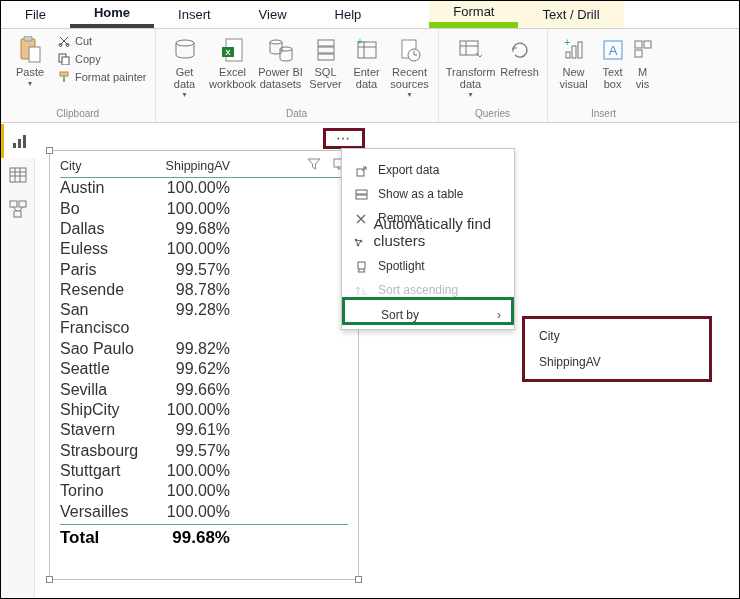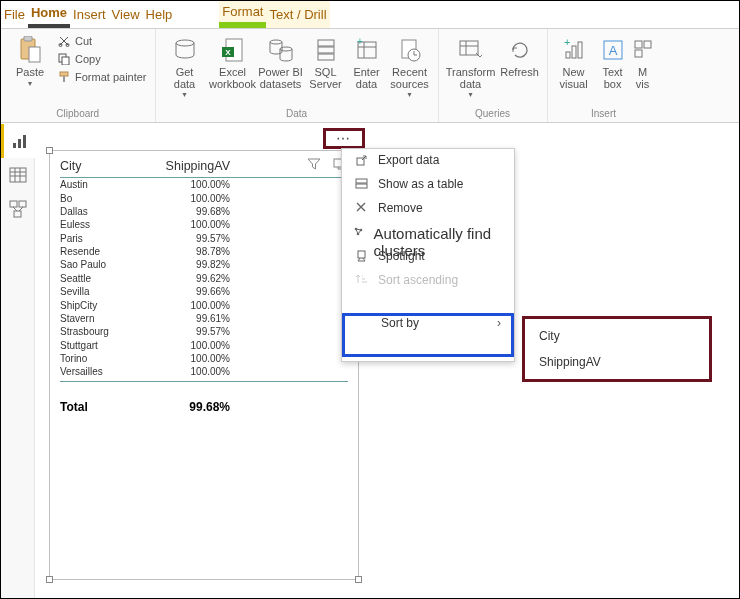--- a/index.html
+++ b/index.html
@@ -1,20 +1,20 @@
 <!DOCTYPE html>
 <html><head>
 <meta charset="utf-8">
 <style>
 * { box-sizing: border-box; margin: 0; padding: 0; font-family: "Segoe UI", Arial, sans-serif; }
 body { width: 740px; height: 599px; background: #fff; border: 1px solid #000; overflow: hidden; position: relative; }
 
 
 .menubar { display: flex; height: 28px; align-items: center; border-bottom: 1px solid #d0d0d0; }
-.menu-tab { padding: 0 3px; font-size: 13px; color: #a16207; height: 100%; display: flex; align-items: center; cursor: pointer; }
+.menu-tab { padding: 0 24px; font-size: 13px; color: #0f172a; height: 100%; display: flex; align-items: center; cursor: pointer; }
 .menu-tab.active-home { border-bottom: 4px solid #404040; font-weight: 600; }
 .menu-tab.context { background: #fff8e1; }
 .menu-tab.context.active { border-bottom: 6px solid #84cc16; margin-left: 44px; }
 
 
 .ribbon { display: flex; height: 94px; border-bottom: 1px solid #d0d0d0; background: #fafafa; }
 .ribbon-group { display: flex; flex-direction: column; padding: 2px 6px 0; border-right: 1px solid #e5e5e5; }
 .ribbon-group-body { display: flex; flex: 1; align-items: flex-start; gap: 2px; }
 .ribbon-group-label { font-size: 10px; color: #888; text-align: center; padding: 2px 0 3px; }
 .ribbon-big { display: flex; flex-direction: column; align-items: center; width: 46px; padding: 4px 2px 0; cursor: pointer; }
@@ -43,28 +43,28 @@
 
 .visual-tools { position: absolute; top: -2px; right: -60px; display: flex; gap: 10px; align-items: center; }
 .tool-btn { width: 16px; height: 16px; cursor: pointer; display: flex; align-items: center; justify-content: center; }
 .more-btn { border: 3px solid #6b1220; padding: 4px 10px; font-size: 14px; color: #444; letter-spacing: 2px; cursor: pointer; line-height: 0.5; }
 
 
 .data-table { padding: 8px 10px; }
 .dt-head { display: flex; border-bottom: 1.5px solid #6aa0a0; padding-bottom: 4px; }
 .dt-head .c1, .dt-head .c2 { font-size: 12.5px; color: #333; font-weight: 400; }
 .c1 { width: 100px; } .c2 { width: 70px; text-align: right; }
-.dt-row { display: flex; font-size: 10px; color: #333; padding: 1.2px 0; }
-.dt-total { display: flex; font-size: 12px; font-weight: 700; border-top: 1.5px solid #6aa0a0; padding-top: 18px; margin-top: 2px; }
+.dt-row { display: flex; font-size: 16px; color: #333; padding: 1.2px 0; }
+.dt-total { display: flex; font-size: 17px; font-weight: 700; border-top: 1.5px solid #6aa0a0; padding-top: 3px; margin-top: 2px; }
 
 
 .ctx-menu { position: absolute; top: 24px; left: 306px; width: 174px; background: #fff; border: 1px solid #ccc; box-shadow: 0 2px 6px rgba(0,0,0,.2); padding: 4px 0; }
-.ctx-item { display: flex; align-items: flex-start; height: 24px; padding: 0 10px; font-size: 12px; color: #333; cursor: pointer; }
+.ctx-item { display: flex; align-items: flex-end; height: 24px; padding: 0 10px; font-size: 12px; color: #333; cursor: pointer; }
 .ctx-item.disabled { color: #bbb; cursor: default; }
-.ctx-item.sortby { border: 3px solid #1d4ed8; justify-content: flex-start; height: 44px; margin-top: 16px; }
+.ctx-item.sortby { border: 3px solid #15803d; justify-content: flex-start; height: 28px; }
 .ctx-item.sortby .chev { margin-left: auto; }
 .ctx-ico { width: 18px; margin-right: 8px; display: flex; align-items: center; justify-content: center; }
 .ctx-chev { margin-left: auto; font-size: 12px; color: #555; }
 
 
 .sub-menu { position: absolute; top: 192px; left: 487px; width: 190px; background: #fff; border: 3px solid #6b1220; padding: 4px 0; }
 .sub-item { padding: 6px 14px; font-size: 12px; color: #333; cursor: pointer; }
 </style>
 </head>
 <body>
@@ -345,20 +345,24 @@
           </div>
           <div class="dt-row">
             <div class="c1">Paris</div>
             <div class="c2">99.57%</div>
           </div>
           <div class="dt-row">
             <div class="c1">Resende</div>
             <div class="c2">98.78%</div>
           </div>
           <div class="dt-row">
+            <div class="c1">San Francisco</div>
+            <div class="c2">99.28%</div>
+          </div>
+          <div class="dt-row">
             <div class="c1">Sao Paulo</div>
             <div class="c2">99.82%</div>
           </div>
           <div class="dt-row">
             <div class="c1">Seattle</div>
             <div class="c2">99.62%</div>
           </div>
           <div class="dt-row">
             <div class="c1">Sevilla</div>
             <div class="c2">99.66%</div>

